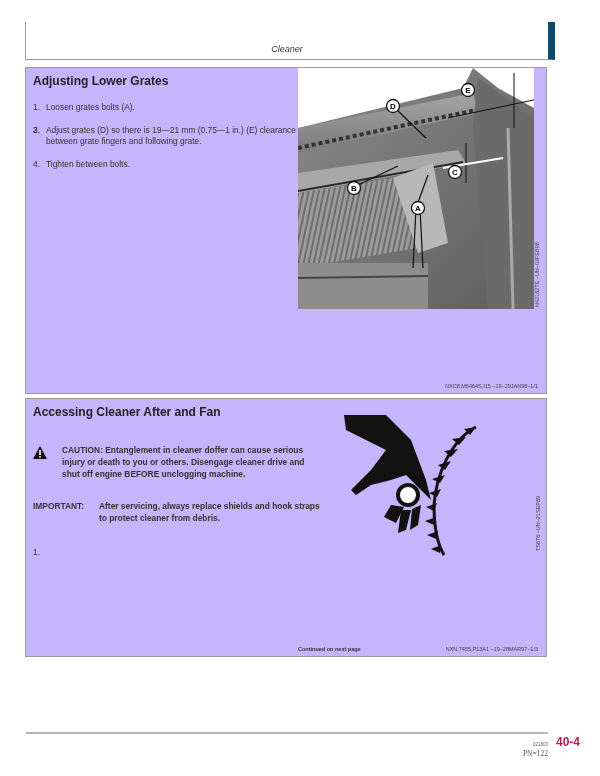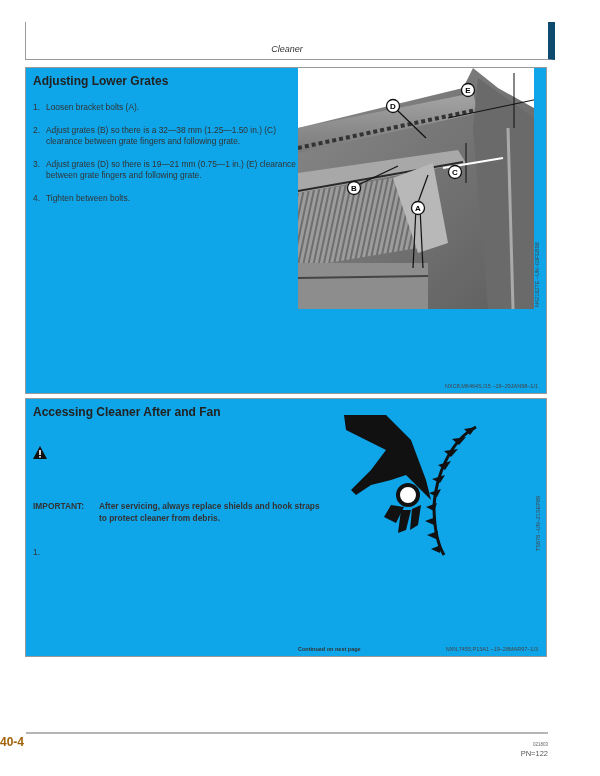--- a/index.html
+++ b/index.html
@@ -6,21 +6,21 @@
   body { width: 600px; height: 776px; position: relative; overflow: hidden;
          font-family: "Liberation Sans", sans-serif; color: #222; }
 
   .header-box { position: absolute; left: 25px; top: 22px; width: 522px; height: 37px;
                 border-left: 1px solid #9a9a9a; border-right: 7px solid #0c4a6e;
                 border-bottom: 1px solid #9a9a9a; }
   .header-title { position: absolute; left: 0; right: 0; bottom: 5px; text-align: center;
                   font-style: italic; font-size: 9px; color: #333; }
 
   .section { position: absolute; left: 25px; width: 522px; border: 1px solid #9a9a9a;
-             box-sizing: border-box; background: #0ea5e9; }
+             box-sizing: border-box; background: #c4b5fd; }
   .section-1 { top: 67px; height: 327px; }
   .section-2 { top: 398px; height: 259px; }
 
   .section-title { position: absolute; left: 7px; top: 6px; font-weight: bold; font-size: 12px; color: #222; }
 
   .steps { position: absolute; left: 7px; width: 270px; margin: 0; padding: 0; list-style: none;
            font-size: 8.4px; line-height: 11.5px; color: #333; }
   .steps li { position: relative; padding-left: 13px; margin-bottom: 11px; }
   .steps .num { position: absolute; left: 0; top: 0; }
 
@@ -35,37 +35,37 @@
   .important { position: absolute; left: 7px; top: 101px; width: 290px; font-weight: bold;
                font-size: 8.4px; line-height: 12px; color: #333; }
   .important .label { position: absolute; left: 0; top: 0; }
   .important .text { margin-left: 66px; }
 
   .pictogram { position: absolute; left: 300px; top: 6px; width: 165px; height: 160px; }
 
   .continued { position: absolute; left: 272px; bottom: 4px; font-size: 5.5px; font-weight: bold; color: #333; }
 
   .footer-rule { position: absolute; left: 26px; top: 732px; width: 522px; height: 2px; background: #b5b5b5; }
-  .page-number { position: absolute; left: 0; width: 580px; top: 735px; text-align: left;
-                 font-weight: bold; font-size: 12px; color: #a16207; }
+  .page-number { position: absolute; left: 0; width: 580px; top: 735px; text-align: right;
+                 font-weight: bold; font-size: 12px; color: #be185d; }
   .small-code { position: absolute; right: 52px; top: 742px; font-size: 4.5px; color: #666; }
-  .pn { position: absolute; right: 52px; top: 749px; font-size: 7.5px; color: #555; }
+  .pn { position: absolute; right: 52px; top: 749px; font-size: 7.5px; color: #555; font-family: Liberation Serif, serif; }
 </style>
 </head>
 <body>
 
 <div class="header-box">
   <div class="header-title">Cleaner</div>
 </div>
 
 <div class="section section-1">
   <div class="section-title">Adjusting Lower Grates</div>
   <ol class="steps" style="top:34px;">
-    <li><span class="num">1.</span><span>Loosen bracket bolts (A).</span></li>
-    <li><span class="num">2.</span><span>Adjust grates (B) so there is a 32—38 mm (1.25—1.50 in.) (C) clearance between grate fingers and following grate.</span></li>
+    <li><span class="num">1.</span><span>Loosen grates bolts (A).</span></li>
+    <li><span class="num">2.</span></li>
     <li><span class="num">3.</span><span>Adjust grates (D) so there is 19—21 mm (0.75—1 in.) (E) clearance between grate fingers and following grate.</span></li>
     <li><span class="num">4.</span><span>Tighten between bolts.</span></li>
   </ol>
 
   <div class="photo">
     <svg width="236" height="241" viewBox="0 0 236 241">
       <defs>
         <linearGradient id="g1" x1="0" y1="0" x2="1" y2="1">
           <stop offset="0" stop-color="#8a8a8a"></stop>
             <stop offset="1" stop-color="#5e5e5e"></stop>
@@ -137,20 +137,21 @@
 
 <div class="section section-2">
   <div class="section-title">Accessing Cleaner After and Fan</div>
 
   <div class="caution">
     <svg class="caution-icon" viewBox="0 0 14 13">
       <polygon points="7,0 14,13 0,13" fill="#111"></polygon>
       <rect x="6.2" y="4" width="1.6" height="5" fill="#fff"></rect>
       <rect x="6.2" y="10" width="1.6" height="1.6" fill="#fff"></rect>
     </svg>
+    <div class="caution-text">CAUTION: Entanglement in cleaner doffer can cause serious injury or death to you or others. Disengage cleaner drive and shut off engine BEFORE unclogging machine.</div>
   </div>
 
   <div class="important">
     <span class="label">IMPORTANT:</span>
     <div class="text">After servicing, always replace shields and hook straps to protect cleaner from debris.</div>
   </div>
 
   <ol class="steps" style="top:148px;">
     <li><span class="num">1.</span></li>
   </ol>

